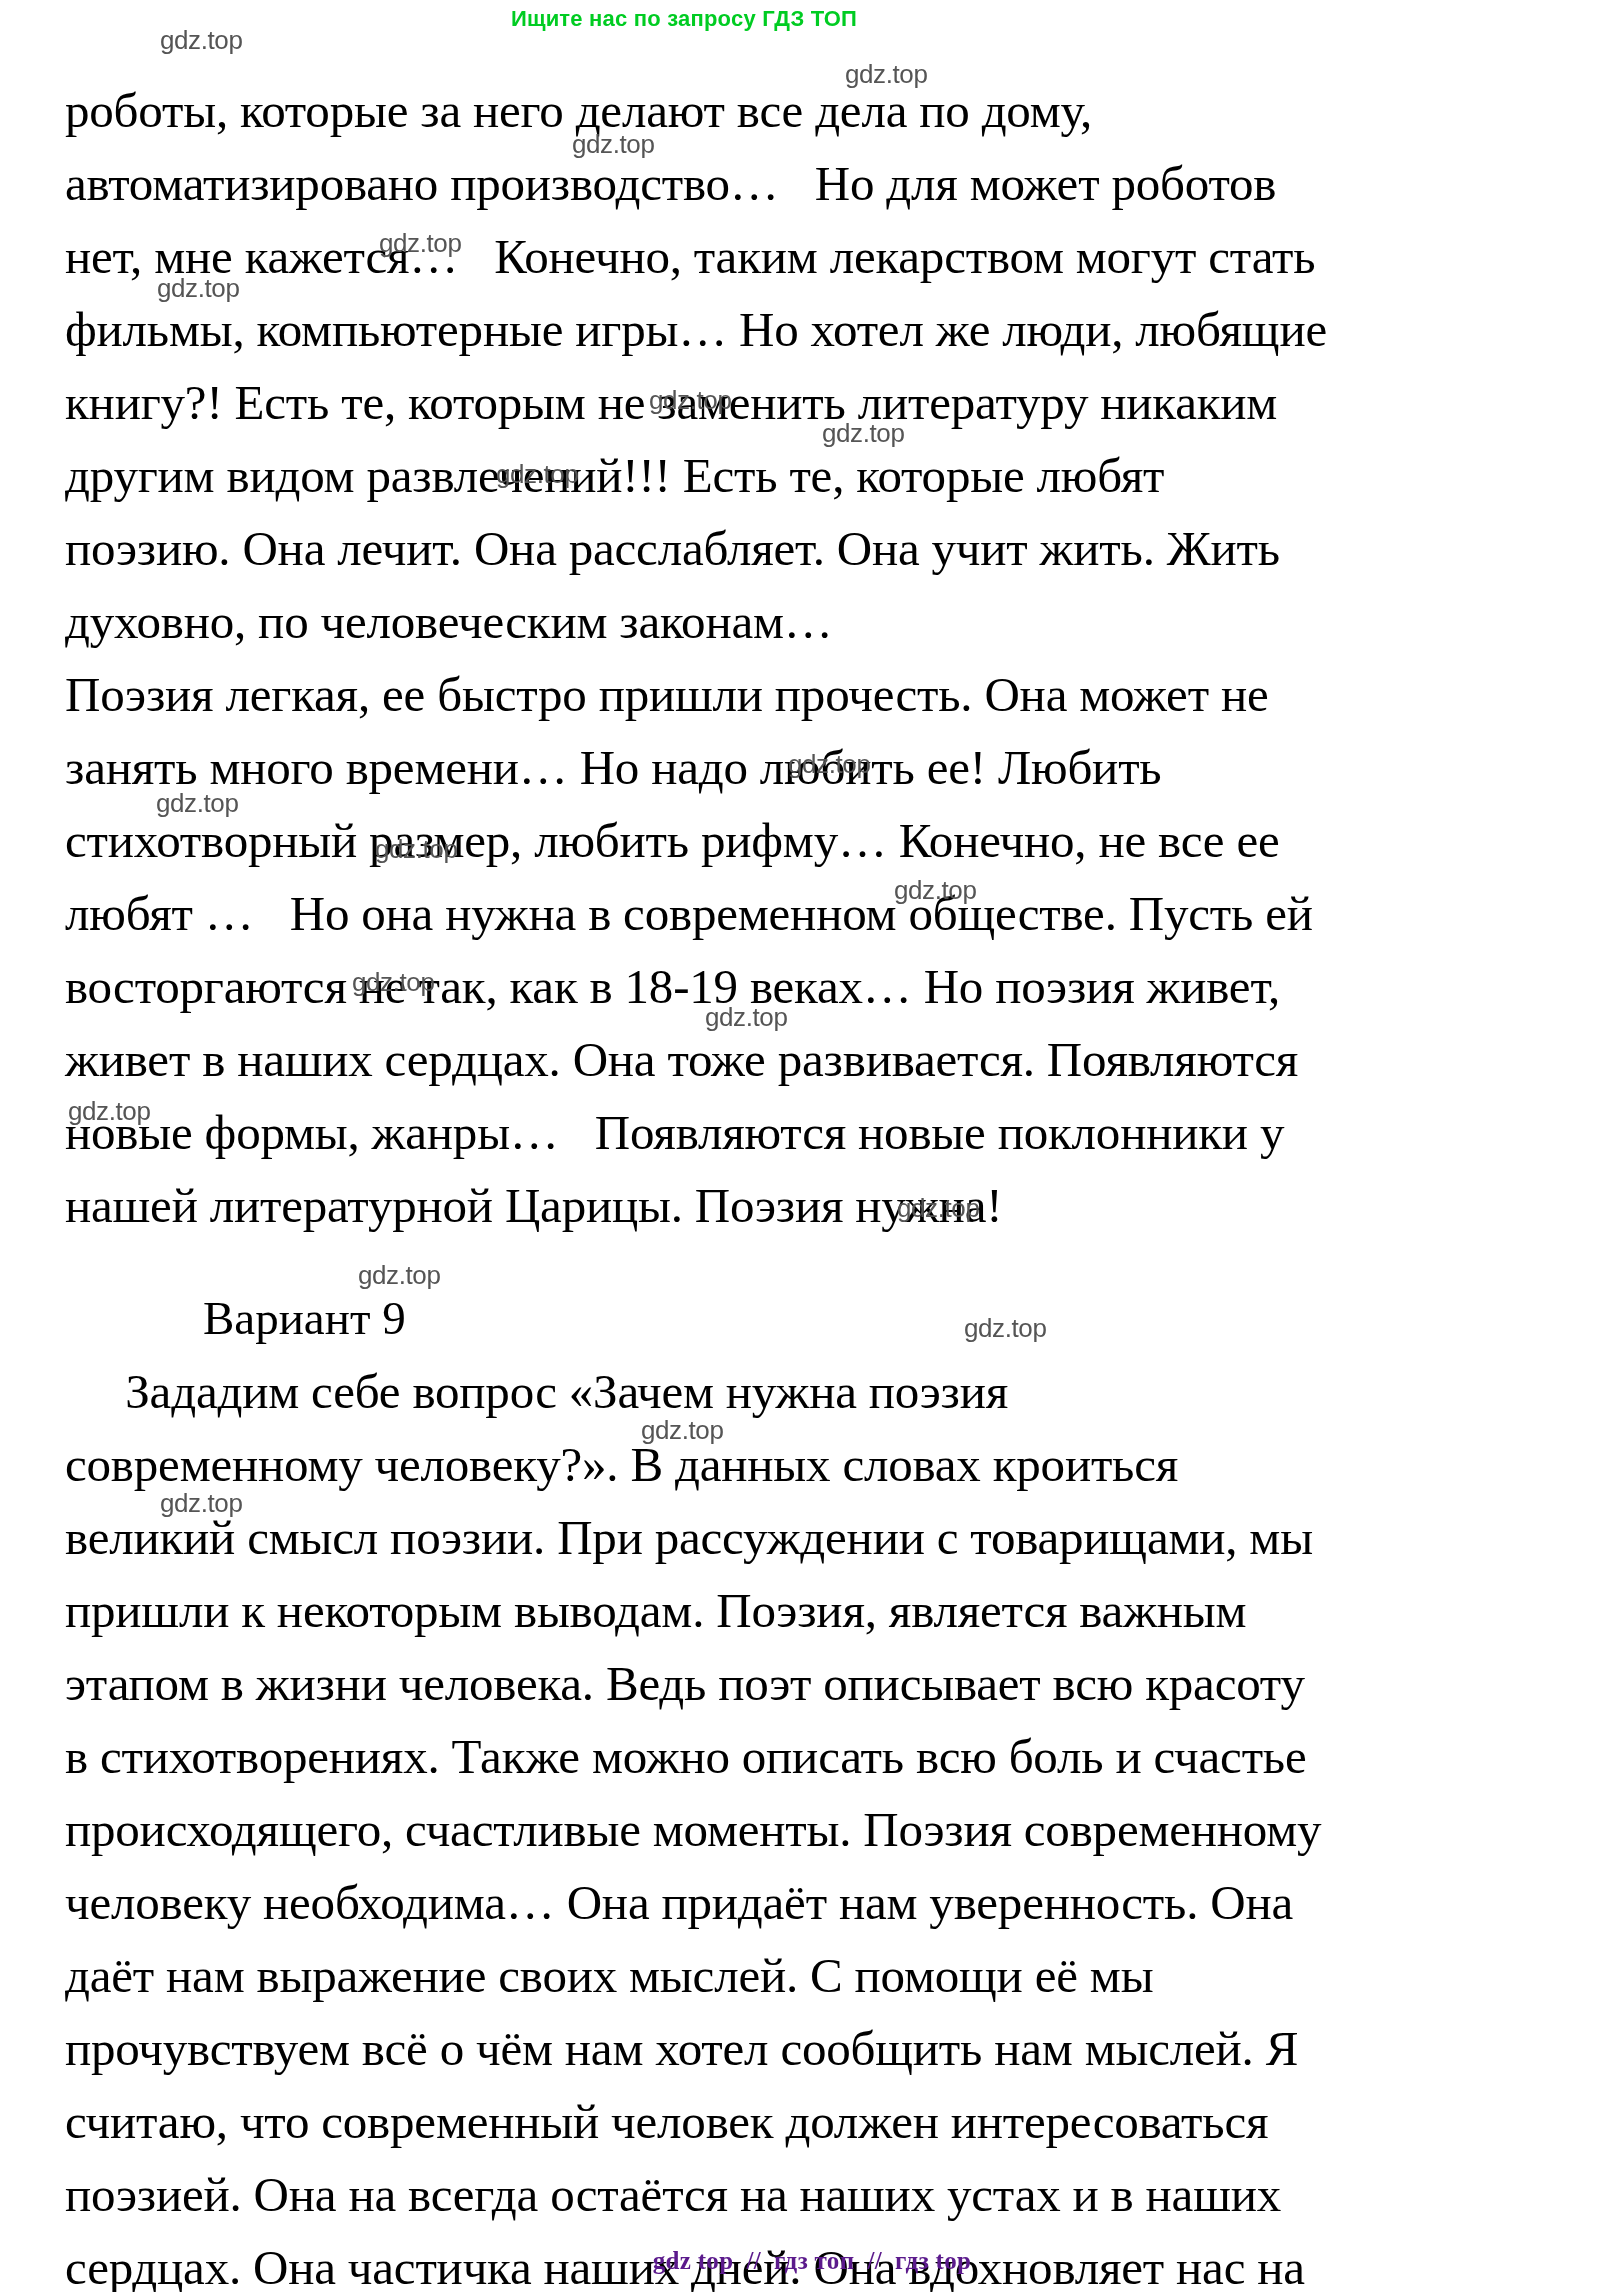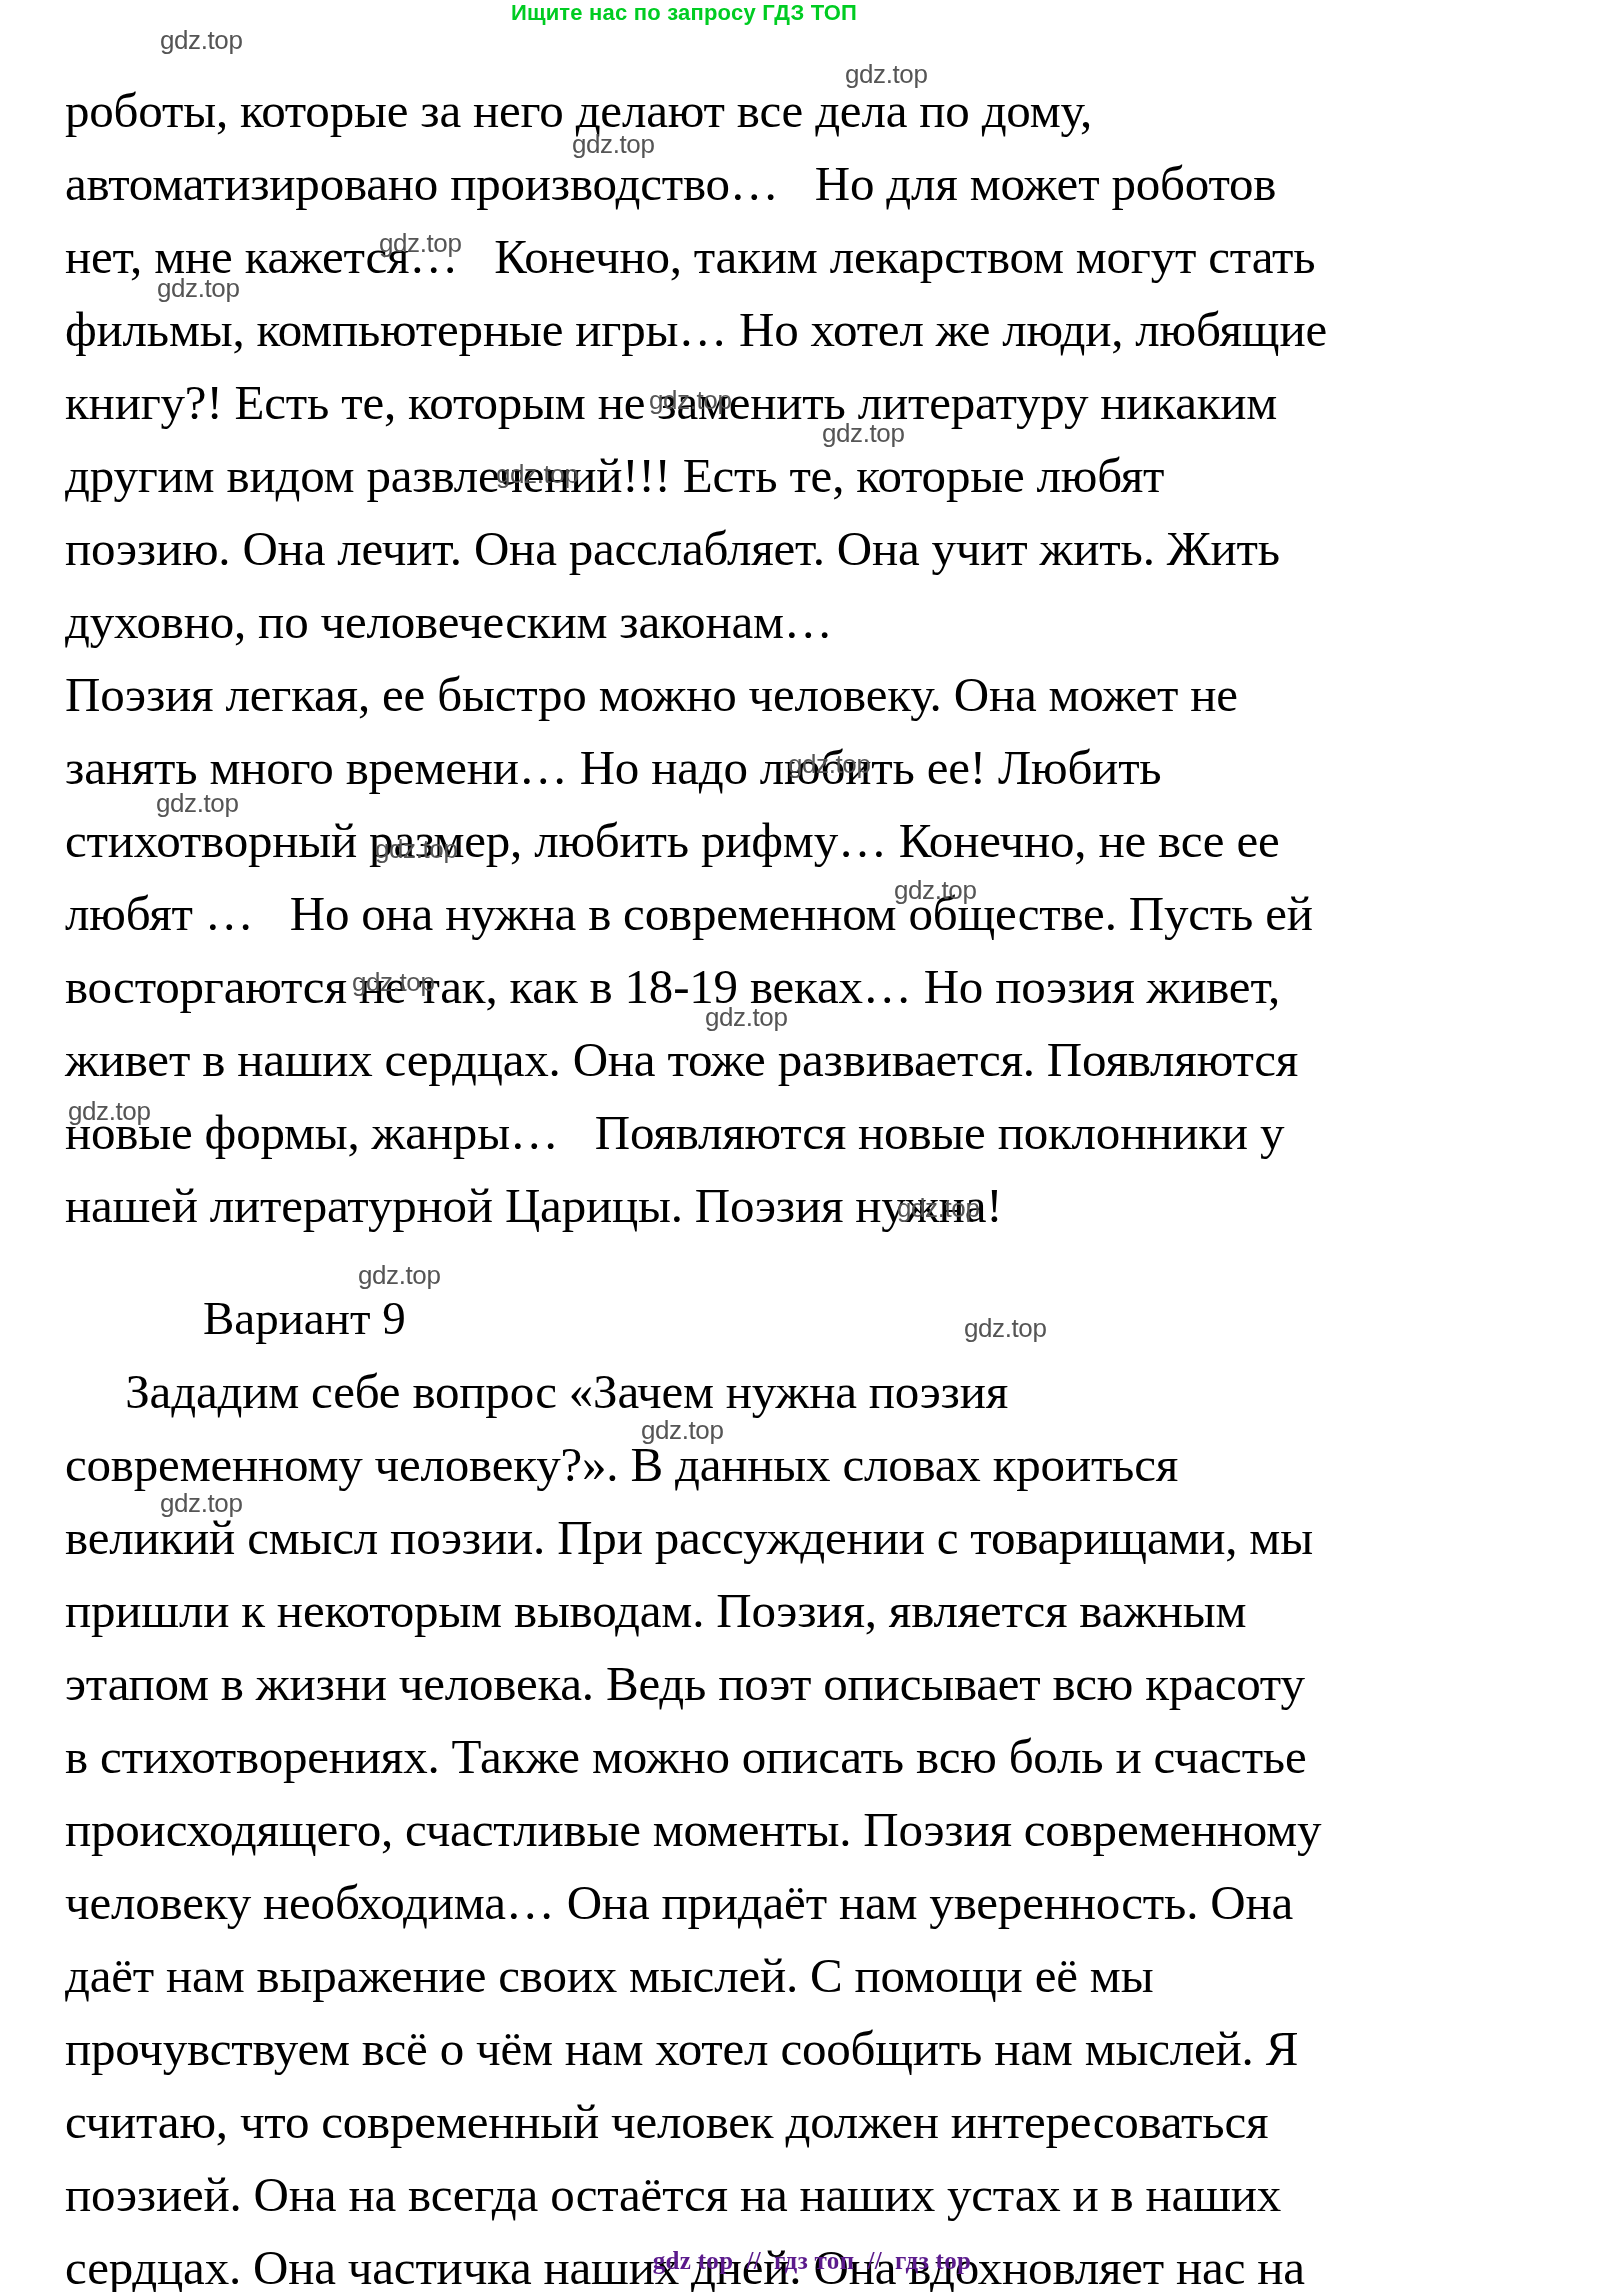--- a/index.html
+++ b/index.html
@@ -19,21 +19,21 @@
   }
 
   
   .promo-bar {
     position: absolute;
     top: 0;
     left: 0;
     width: 1368px;
     height: 32px;
     display: flex;
-    align-items: flex-start;
+    align-items: flex-end;
     justify-content: center;
   }
   .promo-text {
     font-family: "Liberation Sans", "DejaVu Sans", sans-serif;
     font-size: 22px;
     font-weight: 700;
     color: #00cc22;
     letter-spacing: 0.2px;
     white-space: nowrap;
   }
@@ -116,21 +116,21 @@
       <div class="doc-line">автоматизировано производство…   Но для может роботов</div>
       <div class="doc-line">нет, мне кажется…   Конечно, таким лекарством могут стать</div>
       <div class="doc-line">фильмы, компьютерные игры… Но хотел же люди, любящие</div>
       <div class="doc-line">книгу?! Есть те, которым не заменить литературу никаким</div>
       <div class="doc-line">другим видом развлечений!!! Есть те, которые любят</div>
       <div class="doc-line">поэзию. Она лечит. Она расслабляет. Она учит жить. Жить</div>
       <div class="doc-line">духовно, по человеческим законам…</div>
     </div>
 
     <div>
-      <div class="doc-line">Поэзия легкая, ее быстро можно человеку. Она может не</div>
+      <div class="doc-line">Поэзия легкая, ее быстро пришли прочесть. Она может не</div>
       <div class="doc-line">занять много времени… Но надо любить ее! Любить</div>
       <div class="doc-line">стихотворный размер, любить рифму… Конечно, не все ее</div>
       <div class="doc-line">любят …   Но она нужна в современном обществе. Пусть ей</div>
       <div class="doc-line">восторгаются не так, как в 18-19 веках… Но поэзия живет,</div>
       <div class="doc-line">живет в наших сердцах. Она тоже развивается. Появляются</div>
       <div class="doc-line">новые формы, жанры…   Появляются новые поклонники у</div>
       <div class="doc-line">нашей литературной Царицы. Поэзия нужна!</div>
     </div>
 
     <div class="gap-md"></div>

